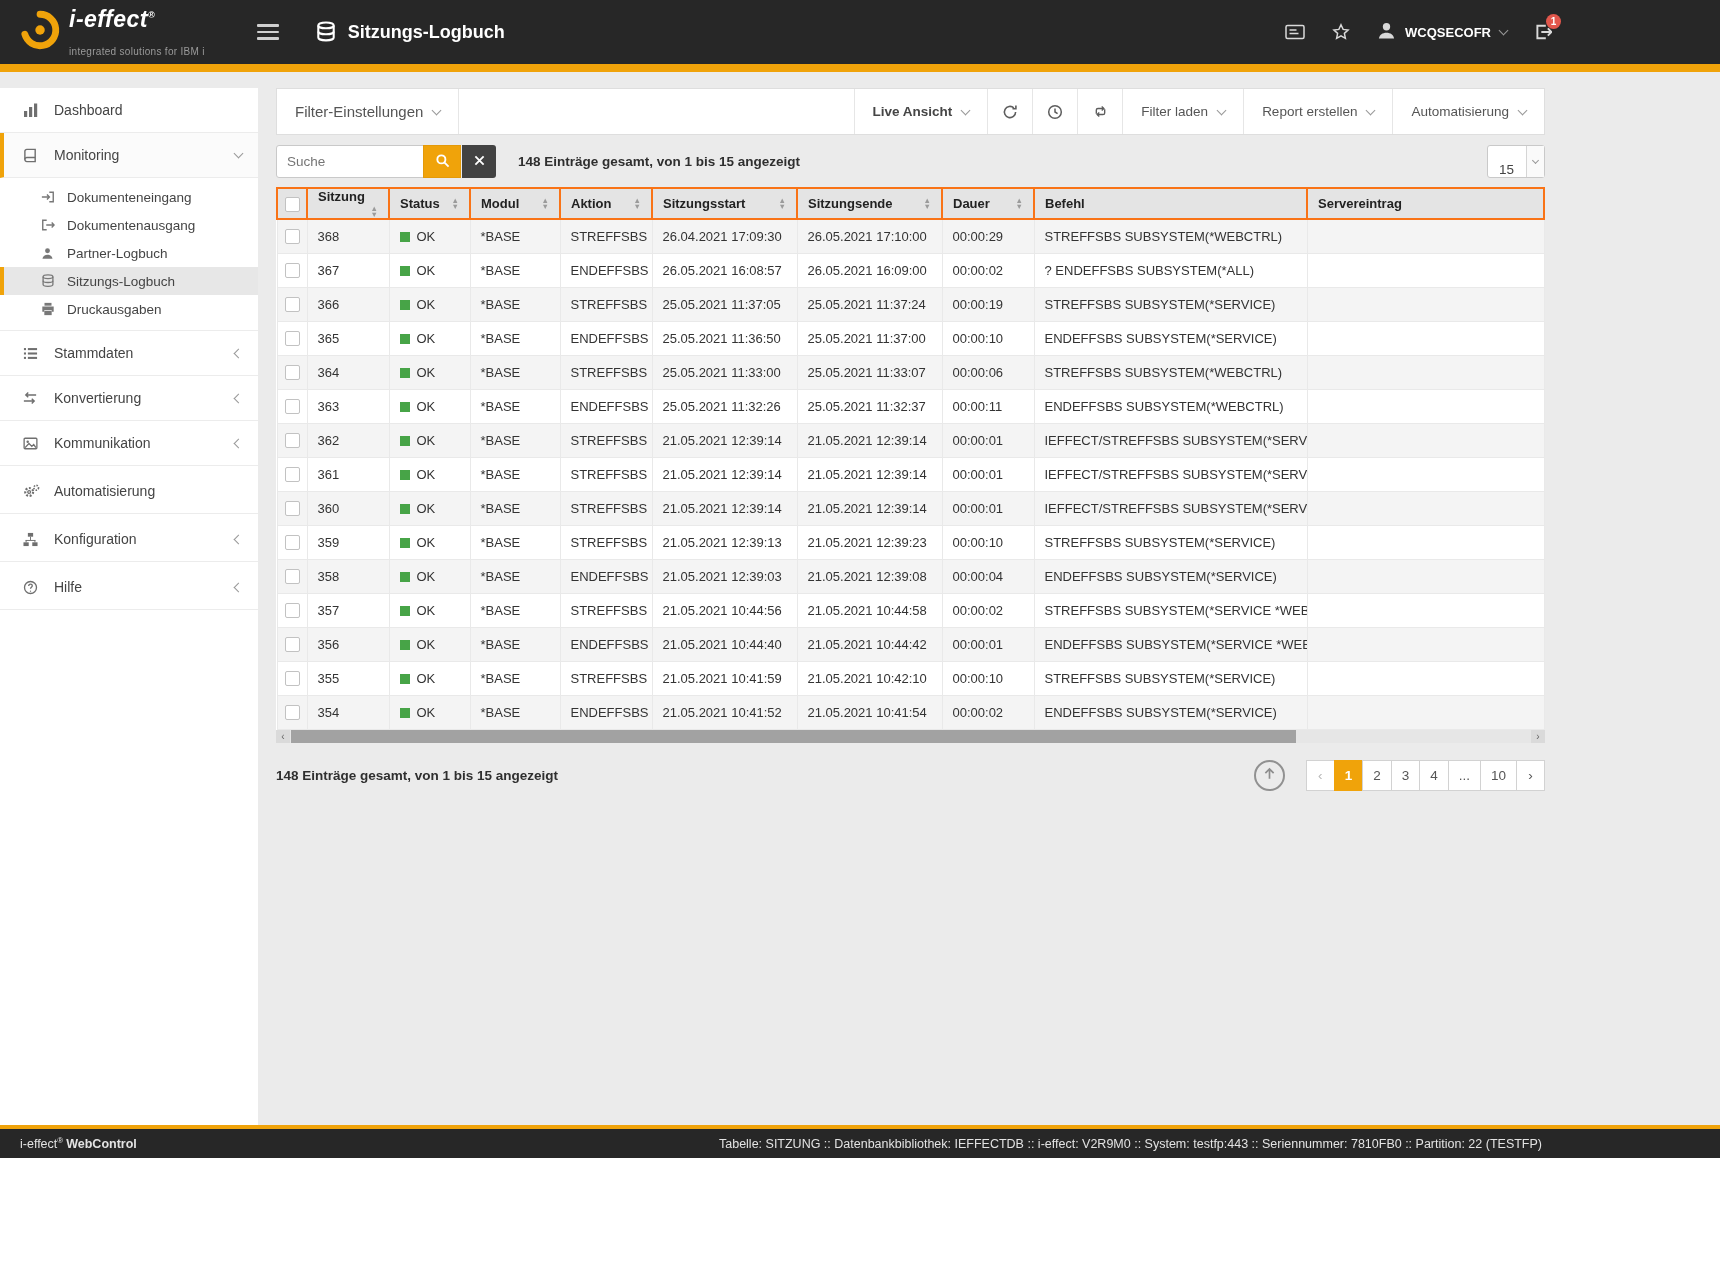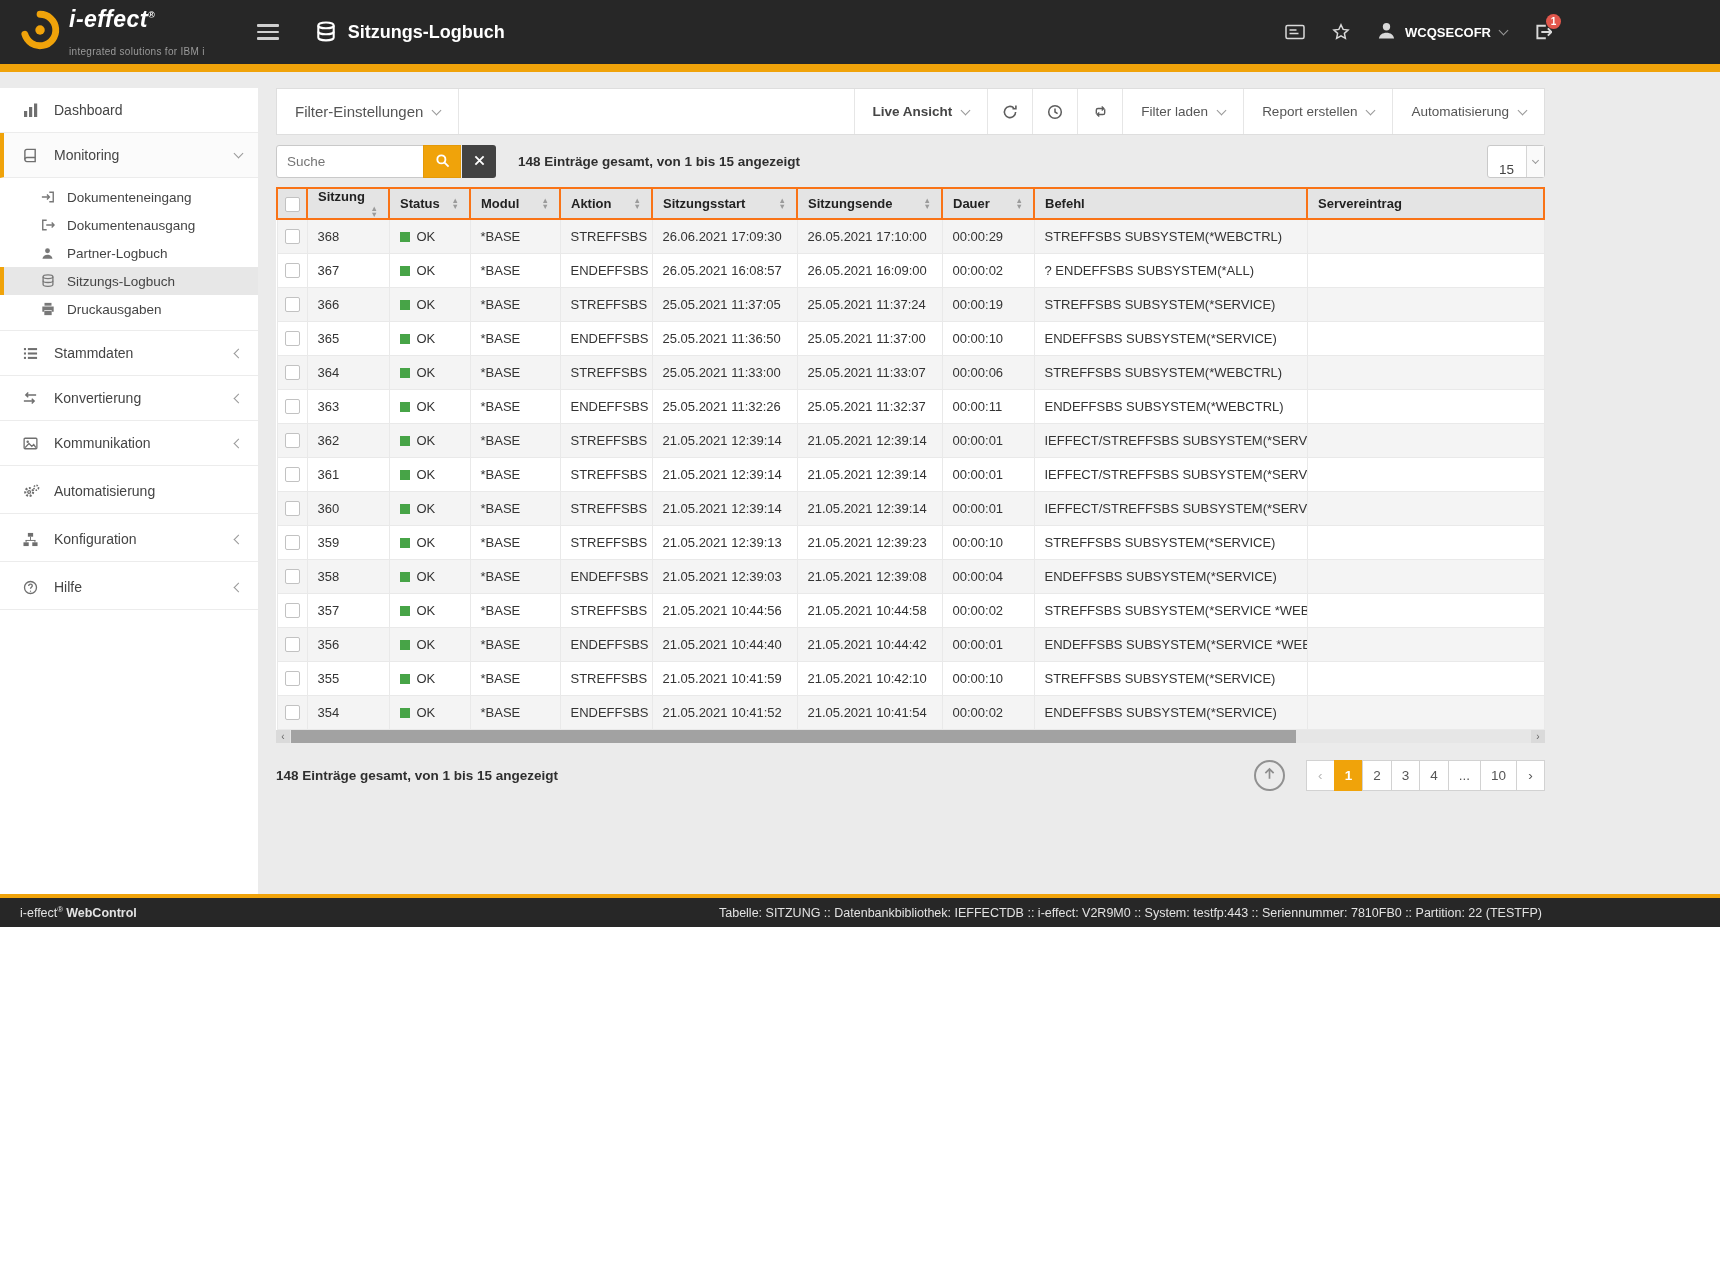--- a/index.html
+++ b/index.html
@@ -22,21 +22,21 @@
   .title-group h1 { font-size:18px; font-weight:bold; }
   .title-ico { color:#fff; display:flex; }
   .header-actions { margin-left:auto; display:flex; align-items:center; gap:27px; padding-right:168px; color:#dadada; }
   .hbtn { background:none; border:none; color:#dadada; cursor:pointer; display:flex; align-items:center; position:relative; }
   .user-menu { display:flex; align-items:center; gap:9px; cursor:pointer; color:#fff; font-size:13px; font-weight:bold; }
   .badge { position:absolute; top:-9px; right:-9px; background:#e2574c; color:#fff; font-size:10px; font-weight:bold; min-width:15px; height:15px; line-height:15px; border-radius:8px; text-align:center; padding:0 3px; }
 
   .accent-strip { height:8px; background:#F0A30A; }
 
   
-  .body { display:flex; background:#ebebeb; height:822px; overflow:hidden; }
+  .body { display:flex; background:#ebebeb; height:1053px; overflow:hidden; }
 
   
   .sidebar { width:258px; padding-top:16px; flex:0 0 auto; }
   .sidebar-card { background:#fff; height:100%; }
   .nav-item { height:45px; display:flex; align-items:center; padding:0 16px 0 23px; border-bottom:1px solid #ececec; font-size:14px; color:#444; cursor:pointer; }
   .nav-item.open { border-left:4px solid #F0A30A; padding-left:19px; background:#fbfbfb; }
   .nav-ico { width:19px; margin-right:12px; color:#6f6f6f; display:flex; align-items:center; }
   .nav-chev { margin-left:auto; display:flex; }
   .chev { display:inline-block; width:7px; height:7px; border-right:1.6px solid #989898; border-bottom:1.6px solid #989898; }
   .chev.down { transform:rotate(45deg); margin-top:-3px; }
@@ -465,21 +465,21 @@
             <th><span>Servereintrag</span></th>
           </tr>
         </thead>
         <tbody>
         <tr class="striped">
           <td class="col-check"><input type="checkbox" style=""></td>
           <td>368</td>
           <td><span class="status-dot"></span><span>OK</span></td>
           <td>*BASE</td>
           <td>STREFFSBS</td>
-          <td>26.06.2021 17:09:30</td>
+          <td>26.04.2021 17:09:30</td>
           <td>26.05.2021 17:10:00</td>
           <td>00:00:29</td>
           <td>STREFFSBS SUBSYSTEM(*WEBCTRL)</td>
           <td></td>
         </tr>
 
         <tr>
           <td class="col-check"><input type="checkbox" style=""></td>
           <td>367</td>
           <td><span class="status-dot"></span><span>OK</span></td>

